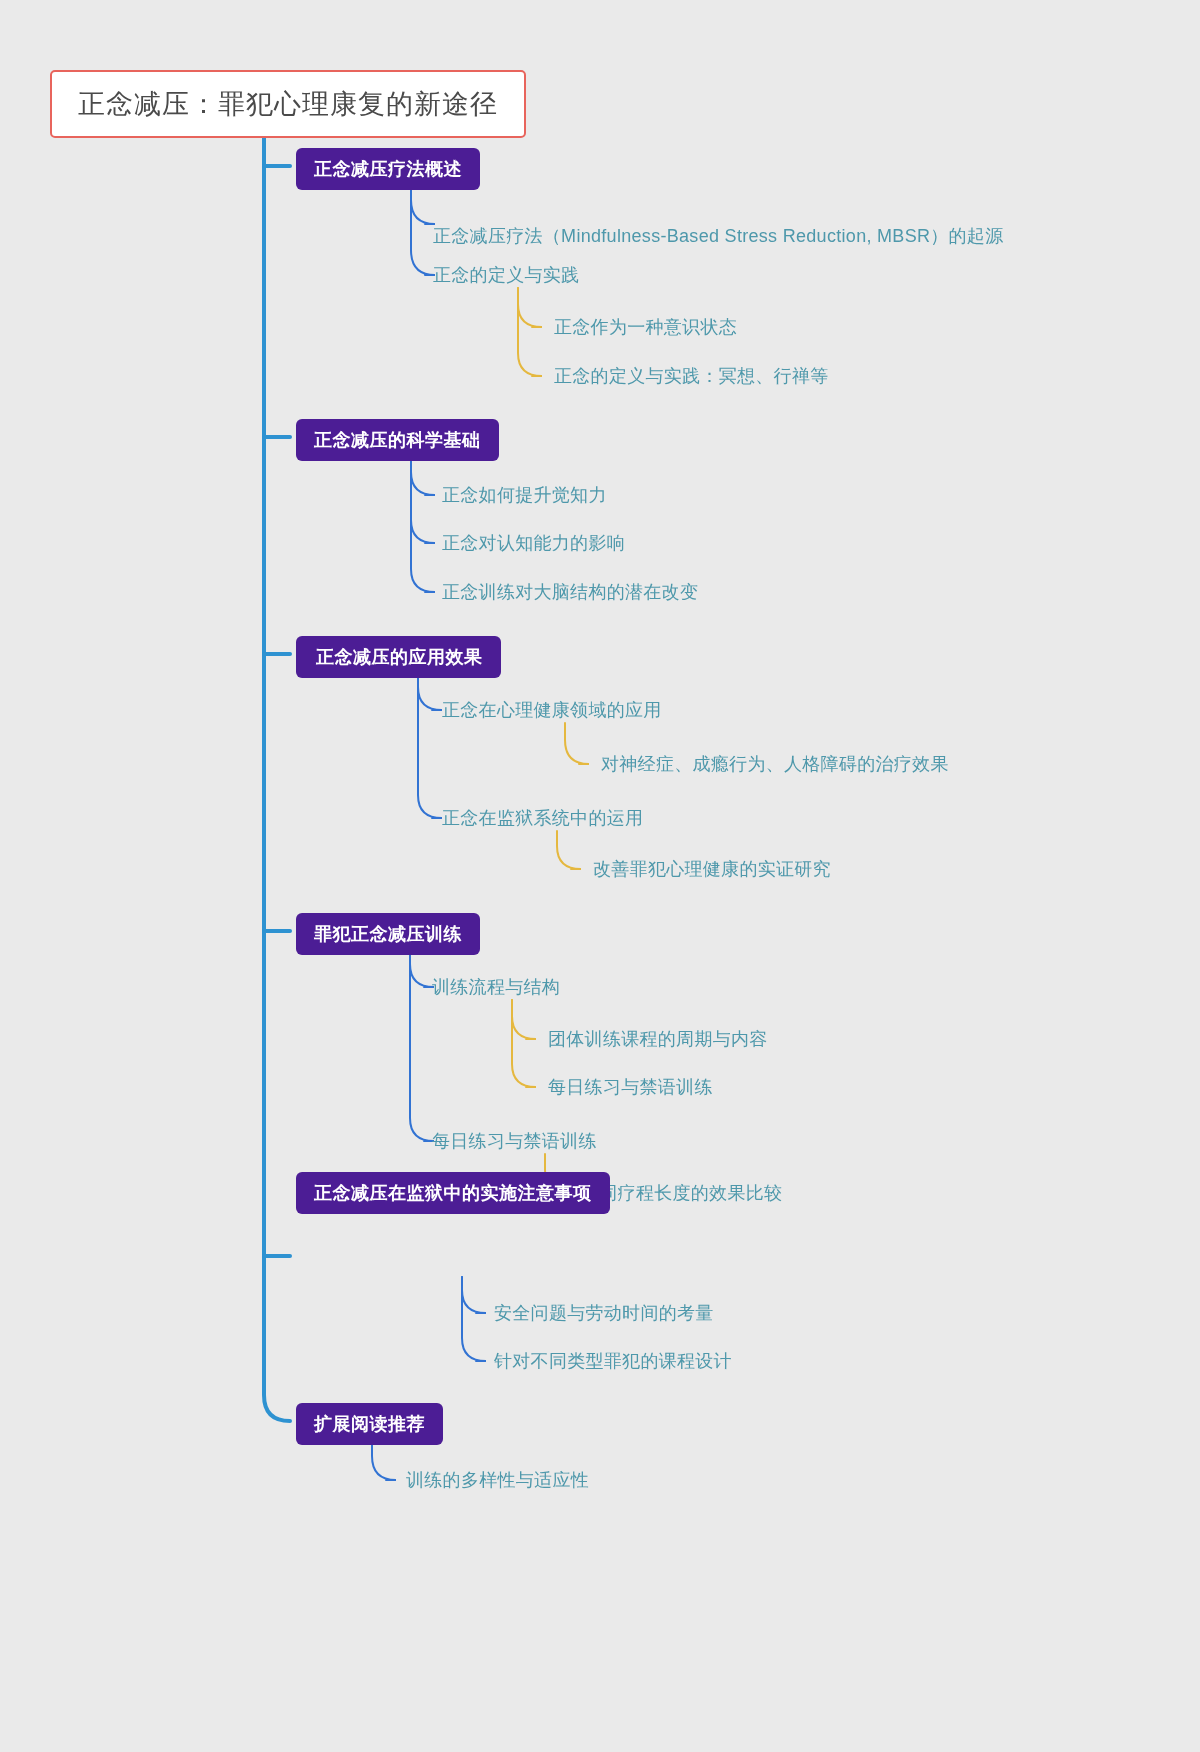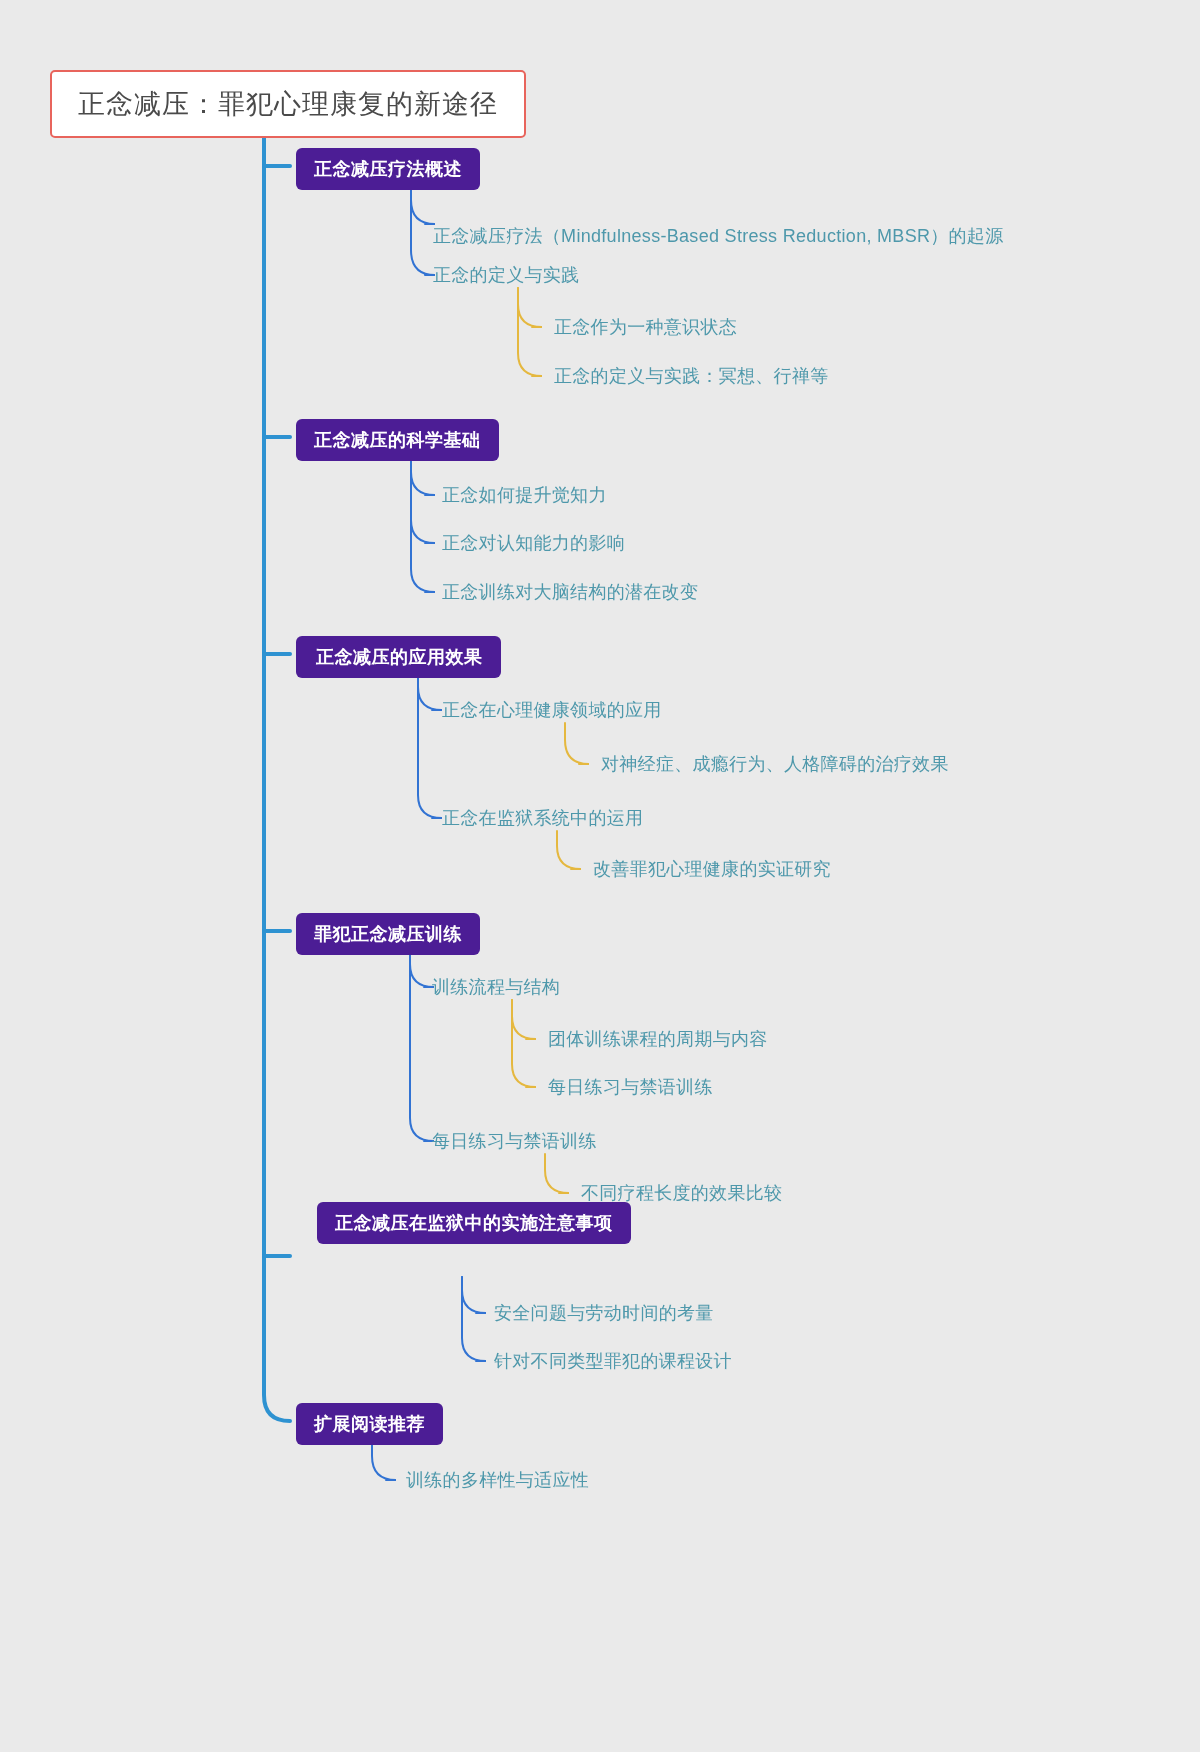--- a/index.html
+++ b/index.html
@@ -122,21 +122,21 @@
   <div class="leaf-node" style="left:432px;top:975px;">训练流程与结构</div>
 
   <div class="leaf-node lvl3" style="left:548px;top:1027px;">团体训练课程的周期与内容</div>
 
   <div class="leaf-node lvl3" style="left:548px;top:1075px;">每日练习与禁语训练</div>
 
   <div class="leaf-node" style="left:432px;top:1129px;">每日练习与禁语训练</div>
 
   <div class="leaf-node lvl3" style="left:581px;top:1181px;">不同疗程长度的效果比较</div>
 
-  <div class="branch-node" style="left:296px;top:1202px;margin-left:21px;">正念减压在监狱中的实施注意事项</div>
+  <div class="branch-node" style="left:296px;top:1172px;">正念减压在监狱中的实施注意事项</div>
 
   <div class="leaf-node" style="left:494px;top:1301px;">安全问题与劳动时间的考量</div>
 
   <div class="leaf-node" style="left:494px;top:1349px;">针对不同类型罪犯的课程设计</div>
 
   <div class="branch-node" style="left:296px;top:1403px;">扩展阅读推荐</div>
 
   <div class="leaf-node" style="left:406px;top:1468px;">训练的多样性与适应性</div>
 
 </div>

